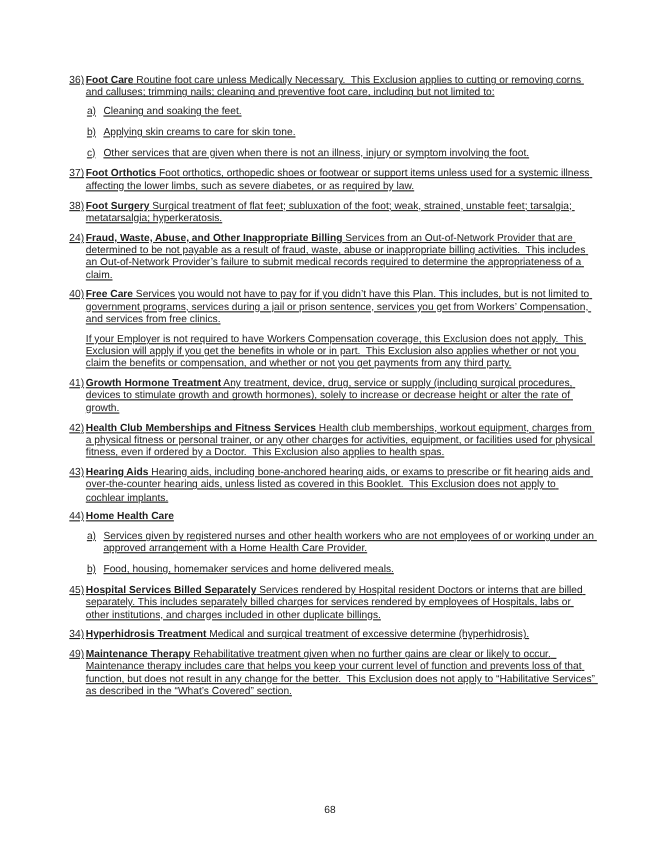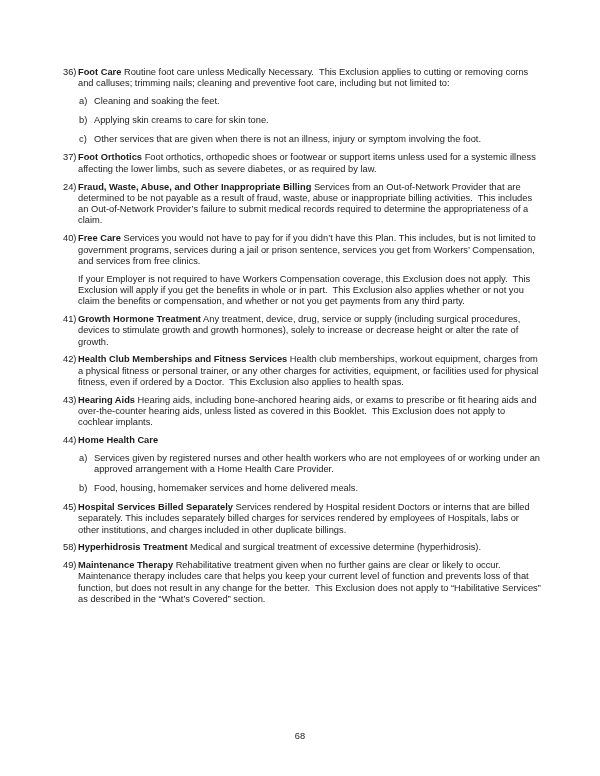--- a/index.html
+++ b/index.html
@@ -16,20 +16,21 @@
     font-size: 9.3px;
     line-height: 11.3px;
     color: #1c1c1c;
     overflow: hidden;
   }
   .content {
     position: absolute;
     left: 63px;
     top: 67px;
     width: 478px;
+    text-decoration: underline;
   }
   .item {
     display: flex;
     margin-bottom: 6.5px;
   }
   .item .num {
     flex: 0 0 15px;
   }
   .item .text {
     flex: 1;
@@ -82,20 +83,24 @@
     <div class="sub">
         <span class="letter">c)</span>
         <div class="text">Other services that are given when there is not an illness, injury or symptom involving the foot.</div>
       </div>
 
     <div class="item">
         <span class="num">37)</span>
         <div class="text"><b>Foot Orthotics</b><span> Foot orthotics, orthopedic shoes or footwear or support items unless used for a systemic illness affecting the lower limbs, such as severe diabetes, or as required by law.</span></div>
       </div>
 
+    <div class="item">
+        <span class="num">38)</span>
+        <div class="text"><b>Foot Surgery</b><span> Surgical treatment of flat feet; subluxation of the foot; weak, strained, unstable feet; tarsalgia; metatarsalgia; hyperkeratosis.</span></div>
+      </div>
 
     <div class="item">
         <span class="num">24)</span>
         <div class="text"><b>Fraud, Waste, Abuse, and Other Inappropriate Billing</b><span> Services from an Out-of-Network Provider that are determined to be not payable as a result of fraud, waste, abuse or inappropriate billing activities.  This includes an Out-of-Network Provider’s failure to submit medical records required to determine the appropriateness of a claim.</span></div>
       </div>
 
     <div class="item">
         <span class="num">40)</span>
         <div class="text"><b>Free Care</b><span> Services you would not have to pay for if you didn’t have this Plan. This includes, but is not limited to government programs, services during a jail or prison sentence, services you get from Workers’ Compensation, and services from free clinics.</span></div>
       </div>
@@ -128,21 +133,21 @@
         <span class="letter">b)</span>
         <div class="text">Food, housing, homemaker services and home delivered meals.</div>
       </div>
 
     <div class="item">
         <span class="num">45)</span>
         <div class="text"><b>Hospital Services Billed Separately</b><span> Services rendered by Hospital resident Doctors or interns that are billed separately. This includes separately billed charges for services rendered by employees of Hospitals, labs or other institutions, and charges included in other duplicate billings.</span></div>
       </div>
 
     <div class="item">
-        <span class="num">58)</span>
+        <span class="num">34)</span>
         <div class="text"><b>Hyperhidrosis Treatment</b><span> Medical and surgical treatment of excessive determine (hyperhidrosis).</span></div>
       </div>
 
 
 
     <div class="item">
         <span class="num">49)</span>
         <div class="text"><b>Maintenance Therapy</b><span> Rehabilitative treatment given when no further gains are clear or likely to occur.  Maintenance therapy includes care that helps you keep your current level of function and prevents loss of that function, but does not result in any change for the better.  This Exclusion does not apply to “Habilitative Services” as described in the “What’s Covered” section.</span></div>
       </div>
 

